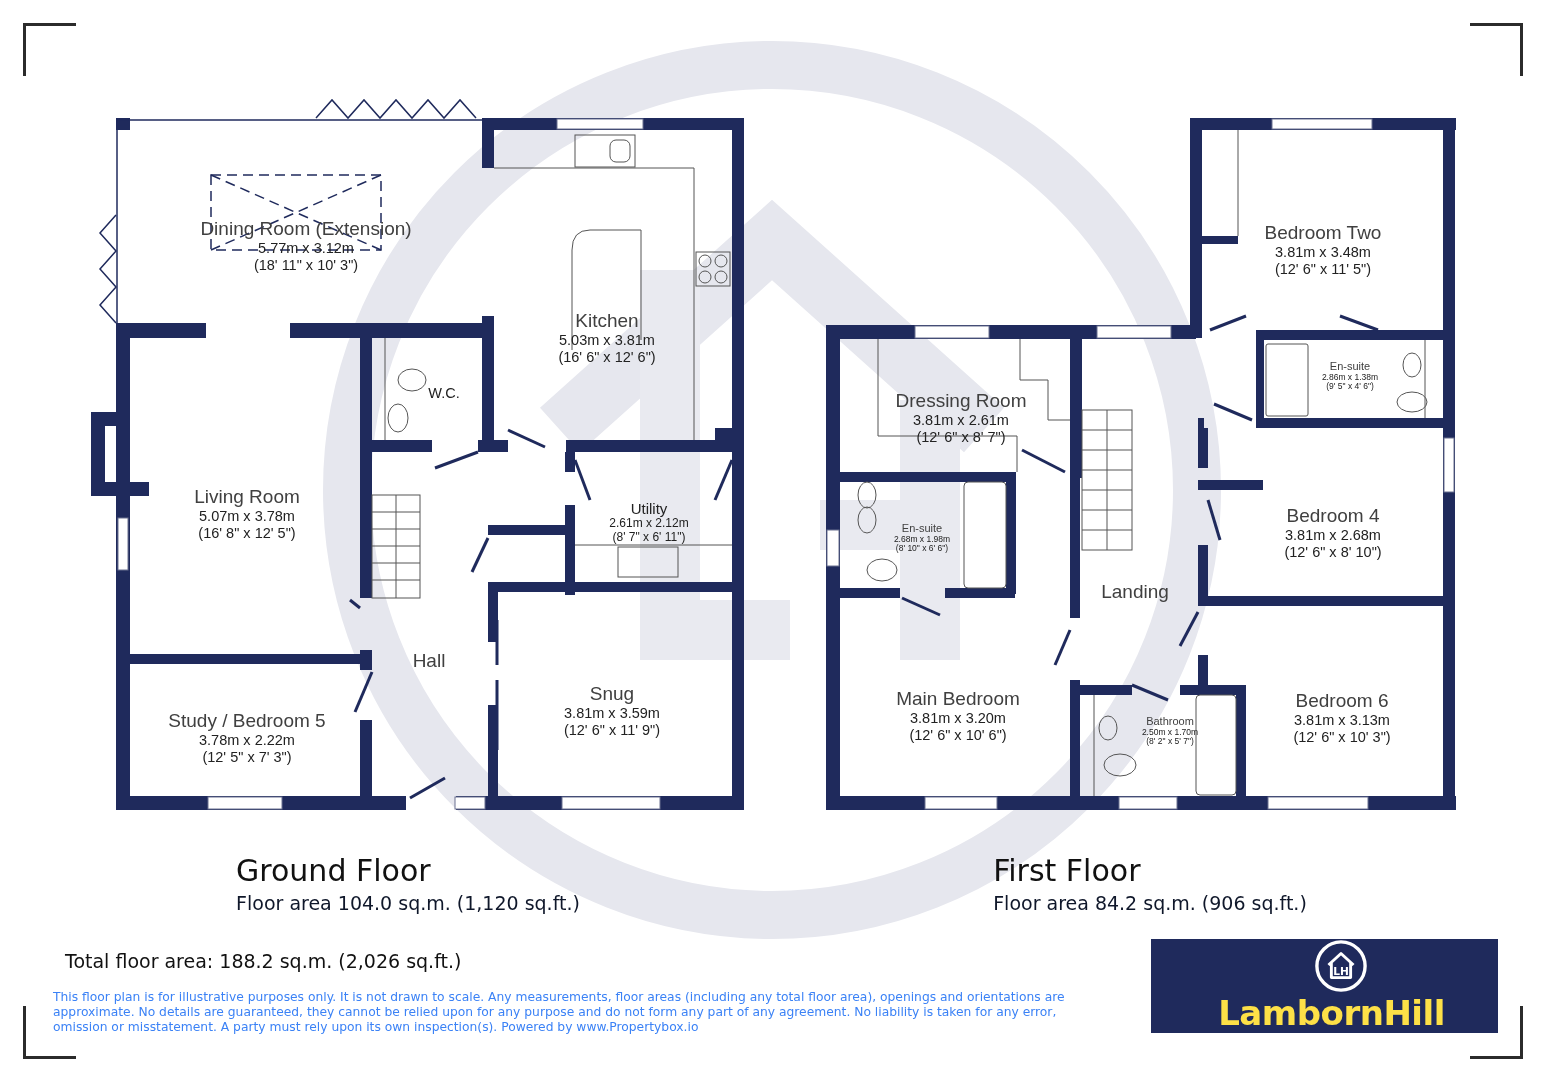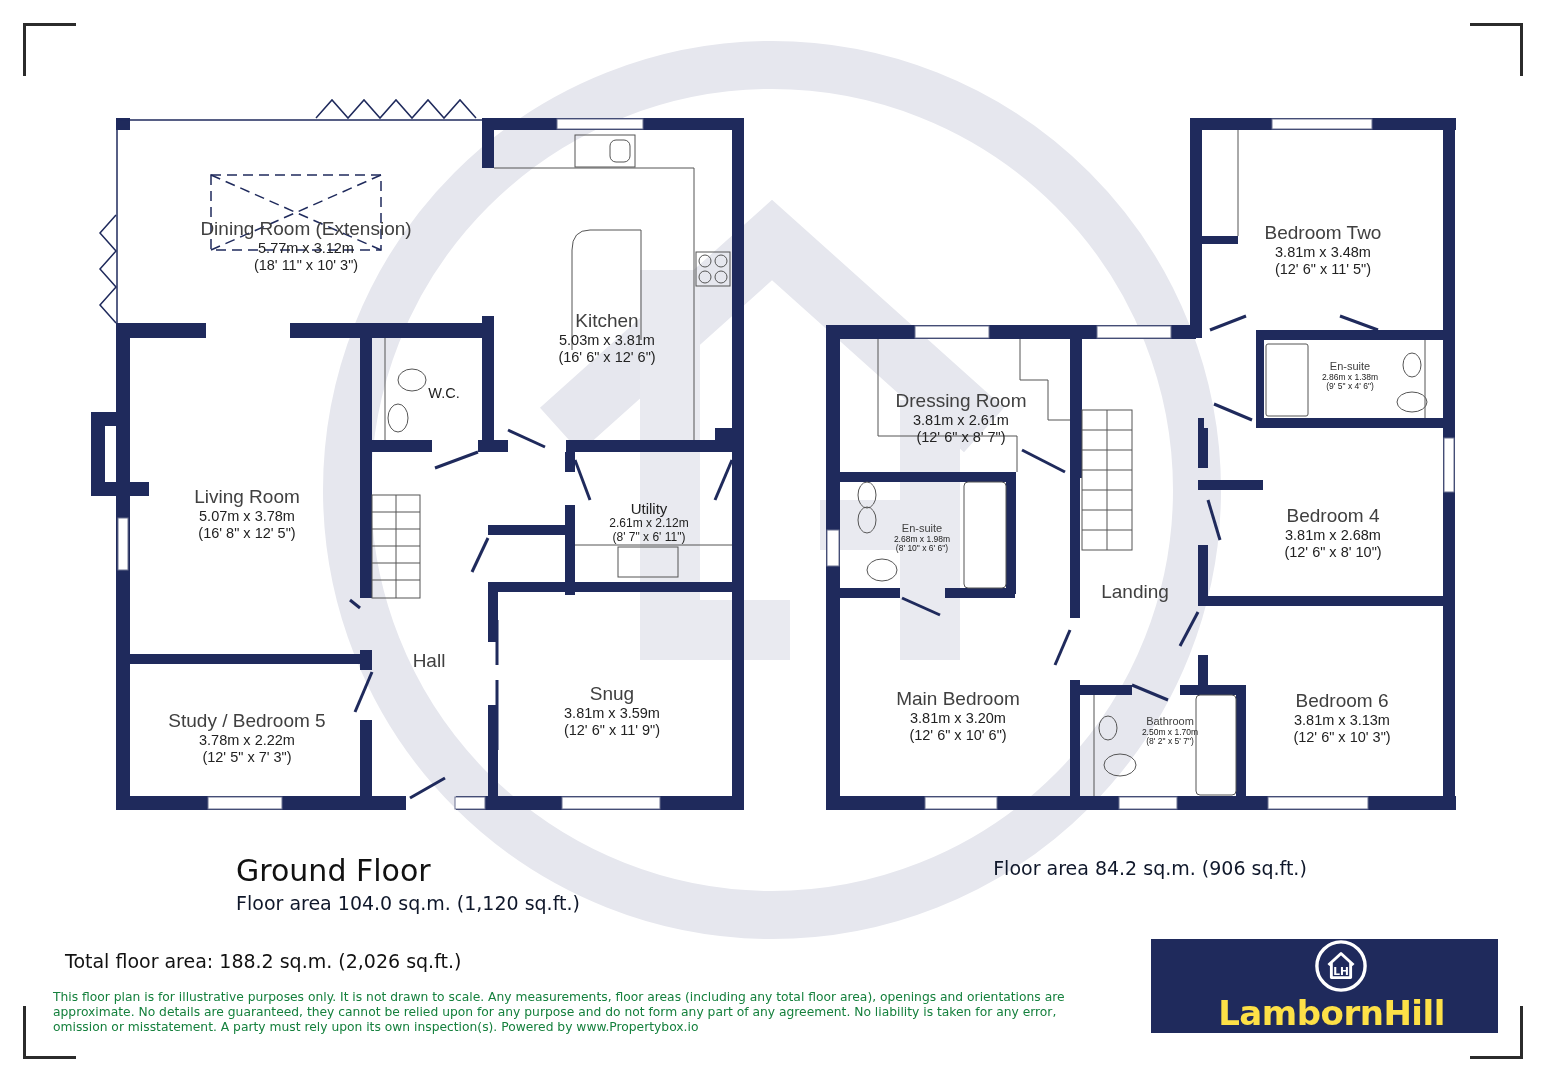--- a/index.html
+++ b/index.html
@@ -7,21 +7,21 @@
   .plan{position:absolute;left:0;top:0;width:1544px;height:1080px;}
   .room-label{position:absolute;text-align:center;transform:translateX(-50%);white-space:nowrap;line-height:1.15;}
   .room-name{font-size:19px;color:#404040;}
   .room-dim{font-size:14.5px;color:#222;}
   .small .room-name{font-size:11px;}
   .small .room-dim{font-size:8.5px;}
   .floor-title{position:absolute;text-align:left;transform:translateX(-50%);white-space:nowrap;font-family:"DejaVu Sans",sans-serif;}
   .floor-title .t{font-size:30px;color:#111;}
   .floor-title .a{font-size:19px;color:#0f172a;margin-top:4px;}
   .total{position:absolute;left:53px;top:950px;font-family:"DejaVu Sans",sans-serif;font-size:19px;color:#111;margin-left:12px;}
-  .disclaimer{position:absolute;left:53px;top:990px;width:1040px;font-family:"DejaVu Sans",sans-serif;font-size:12.3px;line-height:15px;color:#15803d;}
+  .disclaimer{position:absolute;left:53px;top:990px;width:1040px;font-family:"DejaVu Sans",sans-serif;font-size:12.3px;line-height:15px;color:#3b82f6;}
   .logo{position:absolute;left:1151px;top:939px;width:347px;height:94px;background:#1f2a5c;display:flex;align-items:center;flex-direction:column;}
   .logo-text{color:#fde047;font-family:"DejaVu Sans",sans-serif;font-weight:bold;font-size:34px;margin-left:14px;letter-spacing:-0.5px;}
   .bracket{position:absolute;border-color:#2b2b2b;border-style:solid;border-width:0;width:50px;height:50px;}
 </style>
 </head>
 <body>
 
 <svg class="plan" viewBox="0 0 1544 1080">
   <circle cx="772" cy="490" r="425" fill="none" stroke="#e6e7ee" stroke-width="48"></circle>
   <path d="M560 430 L772 240 L984 430" fill="none" stroke="#e6e7ee" stroke-width="60"></path>
@@ -278,20 +278,21 @@
   <div class="room-name">Bedroom 6</div>
   <div class="room-dim">3.81m x 3.13m</div>
   <div class="room-dim">(12' 6" x 10' 3")</div>
 </div>
 
 <div class="floor-title" style="left:408px;top:853px;">
   <div class="t">Ground Floor</div>
   <div class="a">Floor area 104.0 sq.m. (1,120 sq.ft.)</div>
 </div>
 <div class="floor-title" style="left:1150px;top:853px;">
+  <div class="t">First Floor</div>
   <div class="a">Floor area 84.2 sq.m. (906 sq.ft.)</div>
 </div>
 
 <div class="total">Total floor area: 188.2 sq.m. (2,026 sq.ft.)</div>
 <div class="disclaimer">This floor plan is for illustrative purposes only. It is not drawn to scale. Any measurements, floor areas (including any total floor area), openings and orientations are approximate. No details are guaranteed, they cannot be relied upon for any purpose and do not form any part of any agreement. No liability is taken for any error, omission or misstatement. A party must rely upon its own inspection(s). Powered by www.Propertybox.io</div>
 
 <div class="logo">
   <svg width="56" height="56" viewBox="0 0 56 56" style="margin-left:32px;">
     <circle cx="28" cy="28" r="25" fill="none" stroke="#fff" stroke-width="3.5"></circle>
     <path d="M15 27 L28 15 L41 27 M18 25 L18 40 L38 40 L38 25" fill="none" stroke="#fff" stroke-width="3" stroke-linejoin="round"></path>

